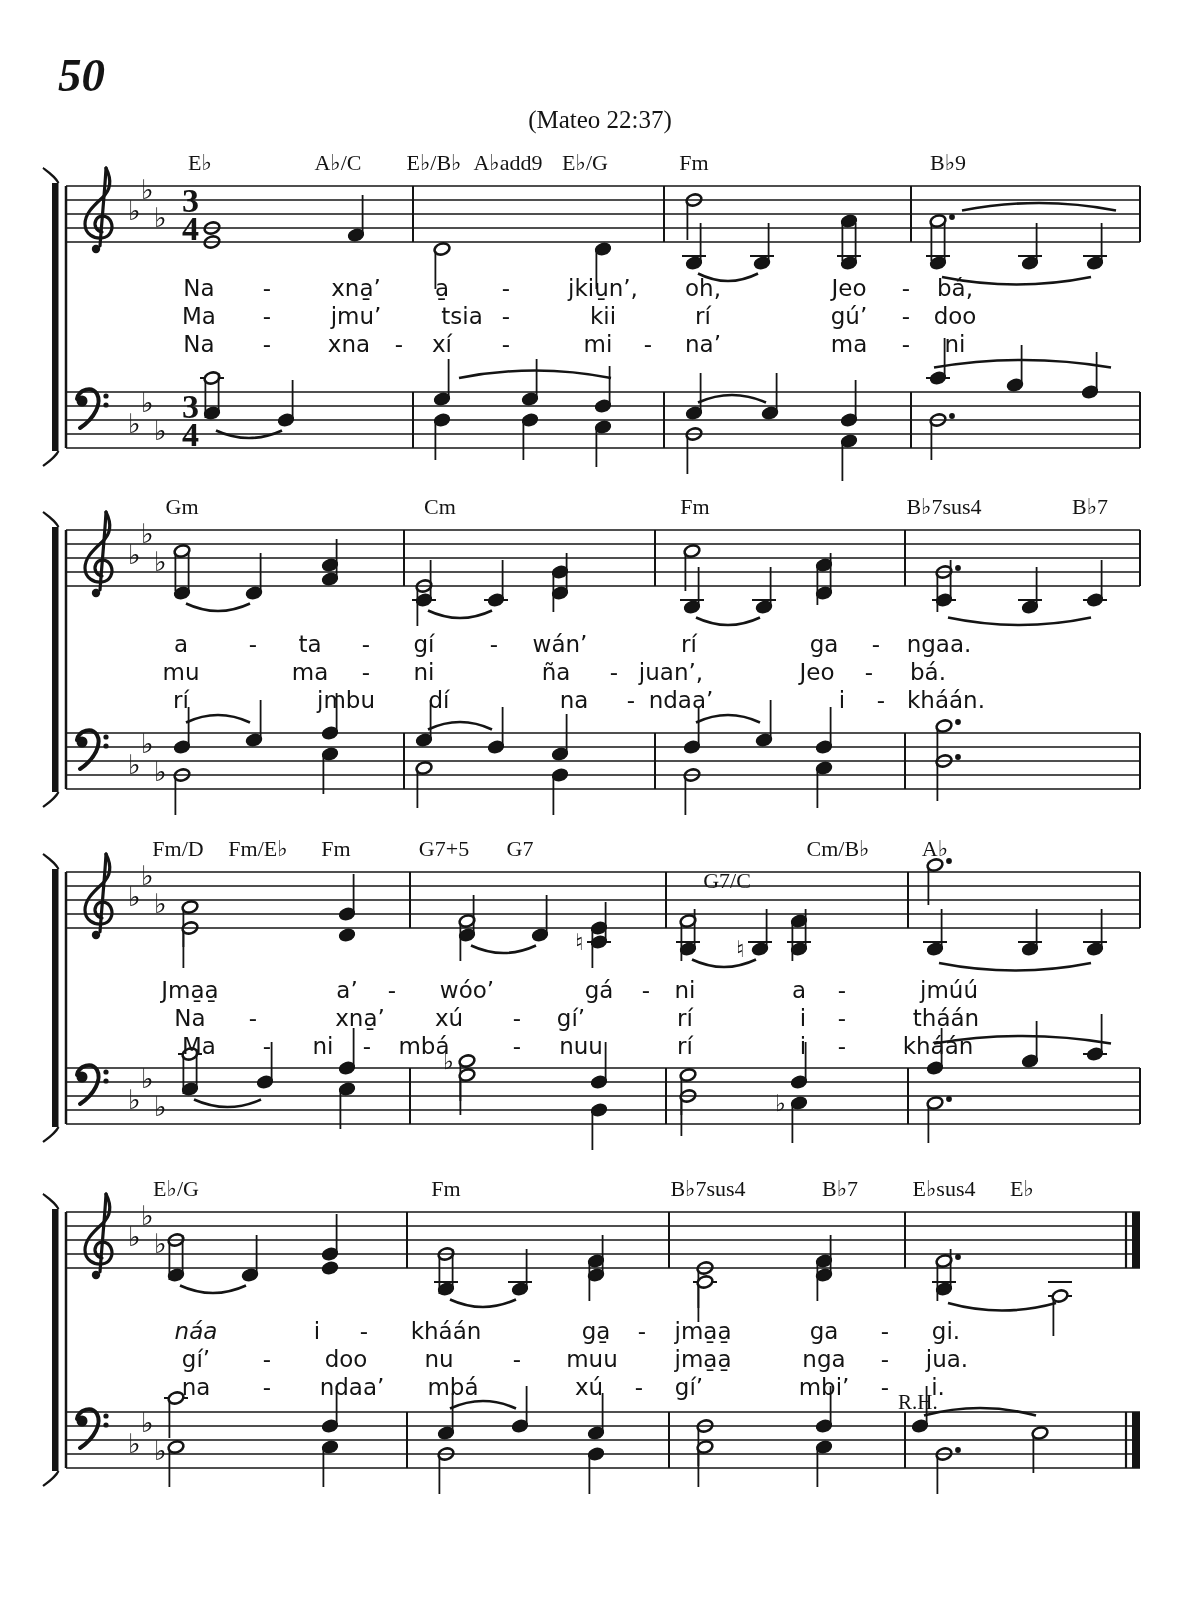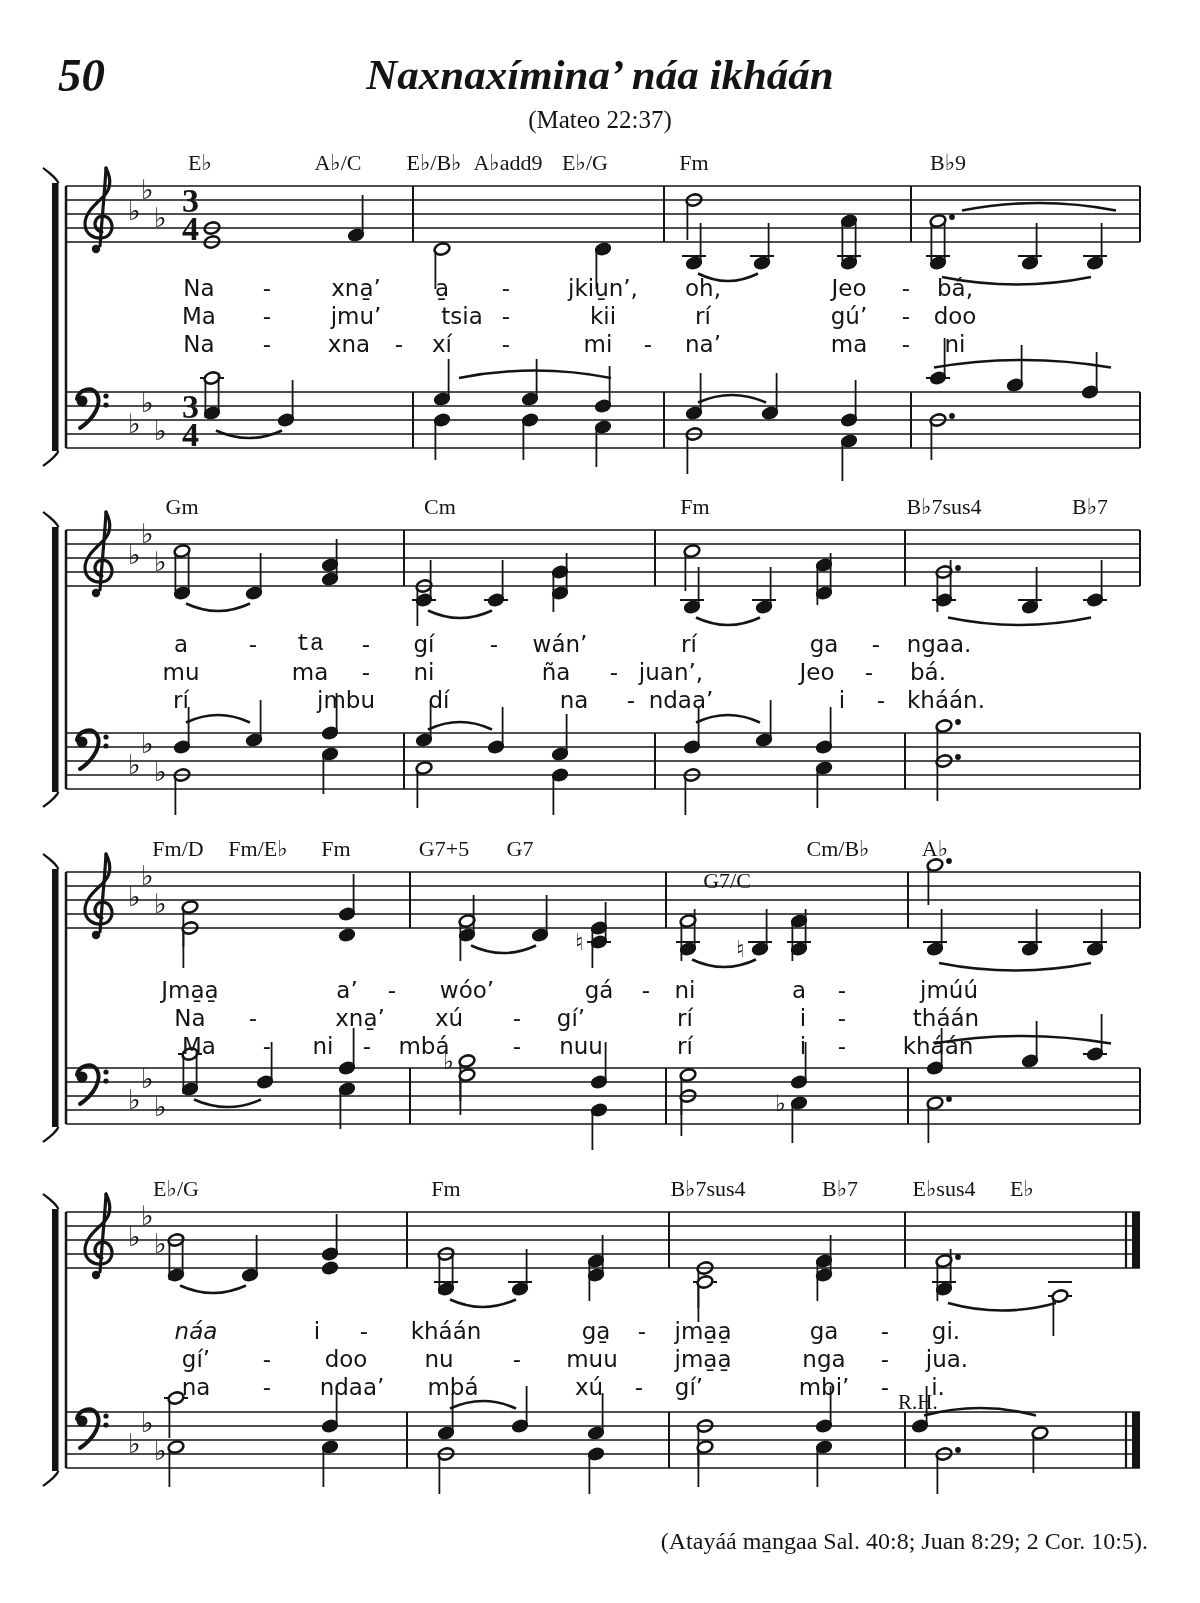--- a/index.html
+++ b/index.html
@@ -16,21 +16,20 @@
   svg{position:absolute;left:0;top:0;}
   text.tsig{font-family:"Liberation Serif",serif;font-weight:bold;font-size:34px;}
   text.acc{font-family:"DejaVu Sans",sans-serif;font-size:27px;}
   text.accsm{font-family:"DejaVu Sans",sans-serif;font-size:23px;}
 </style>
 </head>
 <body>
 
 <div class="page">
   <div class="abs hymn-number" style="left:58px;top:48px;font-style:italic;">50</div>
-  <div class="abs hymn-title" style="top:50px;">Naxnaxímina’ náa ikháán</div>
   <div class="abs hymn-subtitle" style="top:106px;">(Mateo 22:37)</div>
 
   <svg id="music-canvas" width="1200" height="1603" viewBox="0 0 1200 1603">
       <g>
         <line x1="66" y1="186" x2="66" y2="448" stroke="#141414" stroke-width="2.5"></line>
         <line x1="413" y1="186" x2="413" y2="242" stroke="#141414" stroke-width="2"></line>
         <line x1="413" y1="392" x2="413" y2="448" stroke="#141414" stroke-width="2"></line>
         <line x1="664" y1="186" x2="664" y2="242" stroke="#141414" stroke-width="2"></line>
         <line x1="664" y1="392" x2="664" y2="448" stroke="#141414" stroke-width="2"></line>
         <line x1="911" y1="186" x2="911" y2="242" stroke="#141414" stroke-width="2"></line>
@@ -618,21 +617,21 @@
       <div class="abs syll" style="left: 849px; top: 331px;">ma</div>
       <div class="abs syll" style="left: 906px; top: 331px;">-</div>
       <div class="abs syll" style="left: 955px; top: 331px;">ni</div>
       <div class="abs chord" style="left: 182px; top: 494px;">Gm</div>
       <div class="abs chord" style="left: 440px; top: 494px;">Cm</div>
       <div class="abs chord" style="left: 695px; top: 494px;">Fm</div>
       <div class="abs chord" style="left: 944px; top: 494px;">B♭7sus4</div>
       <div class="abs chord" style="left: 1090px; top: 494px;">B♭7</div>
       <div class="abs syll" style="left: 181px; top: 631px;">a</div>
       <div class="abs syll" style="left: 253px; top: 631px;">-</div>
-      <div class="abs syll" style="left: 310px; top: 631px; font-family: Liberation Mono, monospace;">ta</div>
+      <div class="abs syll" style="left: 310px; top: 631px;">ta</div>
       <div class="abs syll" style="left: 366px; top: 631px;">-</div>
       <div class="abs syll" style="left: 424px; top: 631px;">gí</div>
       <div class="abs syll" style="left: 494px; top: 631px;">-</div>
       <div class="abs syll" style="left: 560px; top: 631px;">wán’</div>
       <div class="abs syll" style="left: 689px; top: 631px;">rí</div>
       <div class="abs syll" style="left: 824px; top: 631px;">ga</div>
       <div class="abs syll" style="left: 876px; top: 631px;">-</div>
       <div class="abs syll" style="left: 939px; top: 631px;">ngaa.</div>
       <div class="abs syll" style="left: 181px; top: 659px;">mu</div>
       <div class="abs syll" style="left: 310px; top: 659px;">ma</div>
@@ -724,14 +723,13 @@
       <div class="abs syll" style="left: 453px; top: 1374px;">mbá</div>
       <div class="abs syll" style="left: 589px; top: 1374px;">xú</div>
       <div class="abs syll" style="left: 639px; top: 1374px;">-</div>
       <div class="abs syll" style="left: 689px; top: 1374px;">gí’</div>
       <div class="abs syll" style="left: 824px; top: 1374px;">mbi’</div>
       <div class="abs syll" style="left: 885px; top: 1374px;">-</div>
       <div class="abs syll" style="left: 938px; top: 1374px;">i.</div>
       <div class="abs rh" style="left: 898px; top: 1390px; transform: none;">R.H.</div>
     </div>
 
-  <div class="abs footer-ref" style="right:52px;top:1528px;">(Atayáá ma̱ngaa Sal. 40:8; Juan 8:29; 2 Cor. 10:5).</div>
 </div>
 
 </body></html>

